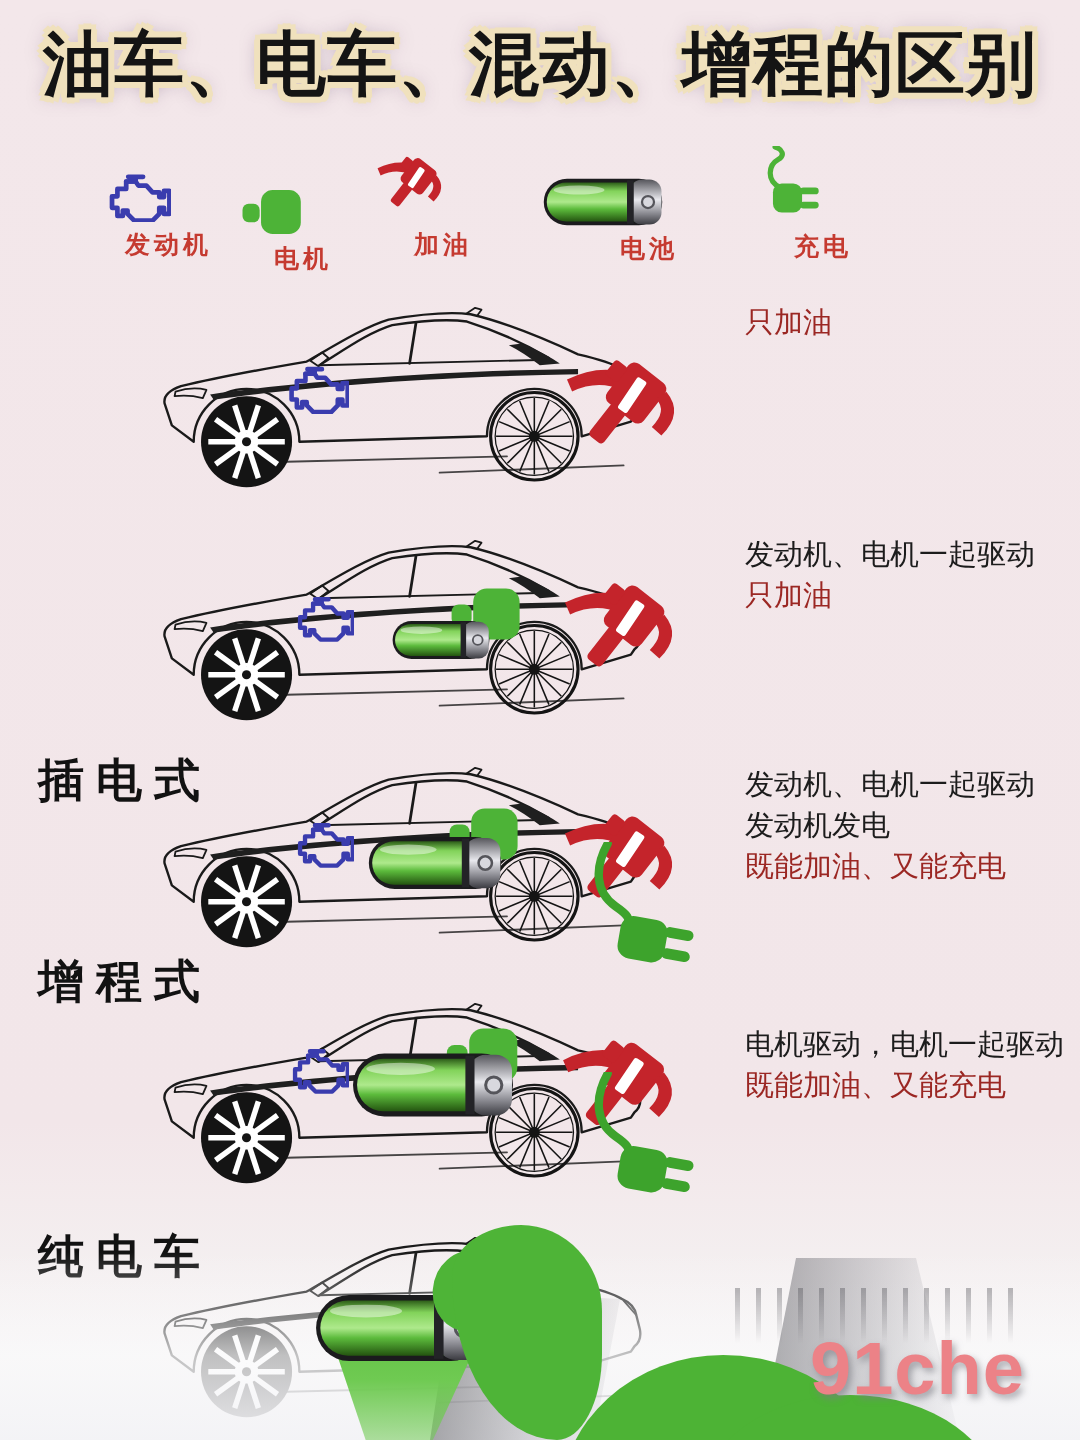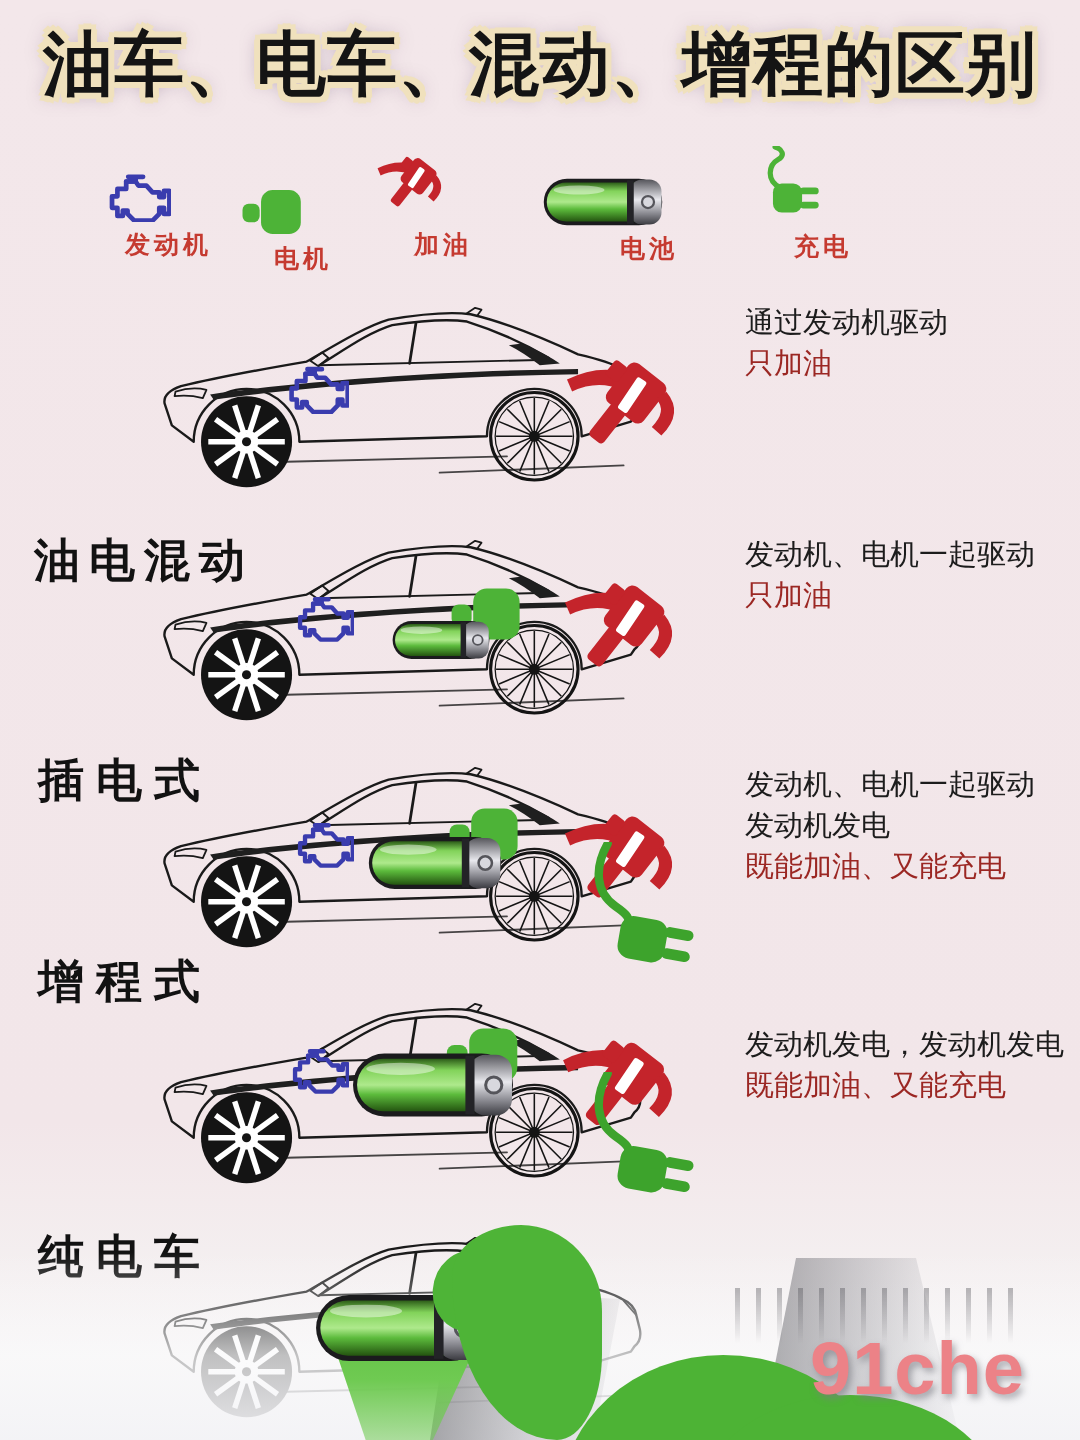--- a/index.html
+++ b/index.html
@@ -232,25 +232,23 @@
     </g>
   </svg>
 </div>
   <svg class="ovl" style="left:283px; top:360px;" width="66" height="54">
       <use href="#sym-engine"></use>
     </svg>
   <svg class="ovl" style="left:560px; top:342px;" width="130" height="128">
       <use href="#sym-nozzle"></use>
     </svg>
   <div class="desc" style="top:302px;">
-    <div class="line line-black">通过发动机驱动</div>
     <div class="line line-red">只加油</div>
   </div>
 
-  <div class="heading" style="top:530px; left:34px; letter-spacing:9px;">油电混动</div>
   <div class="car-slot" style="left:150px; top:515px;">
   <svg class="car-svg" viewBox="0 0 560 230">
     <g fill="none" stroke="#1a1a1a" stroke-width="2.6" stroke-linejoin="round" stroke-linecap="round">
       <path d="M24 156 L16 132 Q14 120 34 113 C75 103 125 94 172 86 C200 70 235 48 262 40 Q320 30 352 34 C395 44 440 64 470 78 Q505 86 518 94 Q532 100 534 112 L538 128 Q540 140 532 146 L528 152 L474 168 A52 52 0 0 0 370 168 L164 174 A58 58 0 0 0 48 174 Z"></path>
       <path d="M186 90 C215 72 240 54 266 46 Q318 38 348 42 C380 52 414 68 438 82"></path>
       <path d="M292 44 L285 88" stroke-width="3"></path>
       <path d="M186 90 L438 84" stroke-width="2"></path>
       <path d="M176 85 l13 -9 l7 6 l-11 9 z" stroke-width="2"></path>
       <path d="M28 119 q18 -6 34 -2 l-4 9 q-16 -4 -31 -2 z" stroke-width="2"></path>
       <path d="M348 33 l9 -6 l7 2 l-5 7" stroke-width="2"></path>
@@ -443,21 +441,21 @@
   <svg class="ovl" style="left:352px; top:1050px;" width="162" height="70">
       <use href="#sym-battery"></use>
     </svg>
   <svg class="ovl" style="left:556px; top:1022px;" width="132" height="130">
       <use href="#sym-nozzle"></use>
     </svg>
   <svg class="ovl" style="left:582px; top:1072px;" width="128" height="130">
       <use href="#sym-plug-drop"></use>
     </svg>
   <div class="desc" style="top:1024px;">
-    <div class="line line-black">发动机发电，发动机发电</div>
+    <div class="line line-black">电机驱动，电机一起驱动</div>
     <div class="line line-red">既能加油、又能充电</div>
   </div>
 
   <div class="heading" style="top:1226px;">纯电车</div>
   <div class="car-slot" style="left:150px; top:1212px;">
   <svg class="car-svg" viewBox="0 0 560 230">
     <g fill="none" stroke="#1a1a1a" stroke-width="2.6" stroke-linejoin="round" stroke-linecap="round">
       <path d="M24 156 L16 132 Q14 120 34 113 C75 103 125 94 172 86 C200 70 235 48 262 40 Q320 30 352 34 C395 44 440 64 470 78 Q505 86 518 94 Q532 100 534 112 L538 128 Q540 140 532 146 L528 152 L474 168 A52 52 0 0 0 370 168 L164 174 A58 58 0 0 0 48 174 Z"></path>
       <path d="M186 90 C215 72 240 54 266 46 Q318 38 348 42 C380 52 414 68 438 82"></path>
       <path d="M292 44 L285 88" stroke-width="3"></path>

